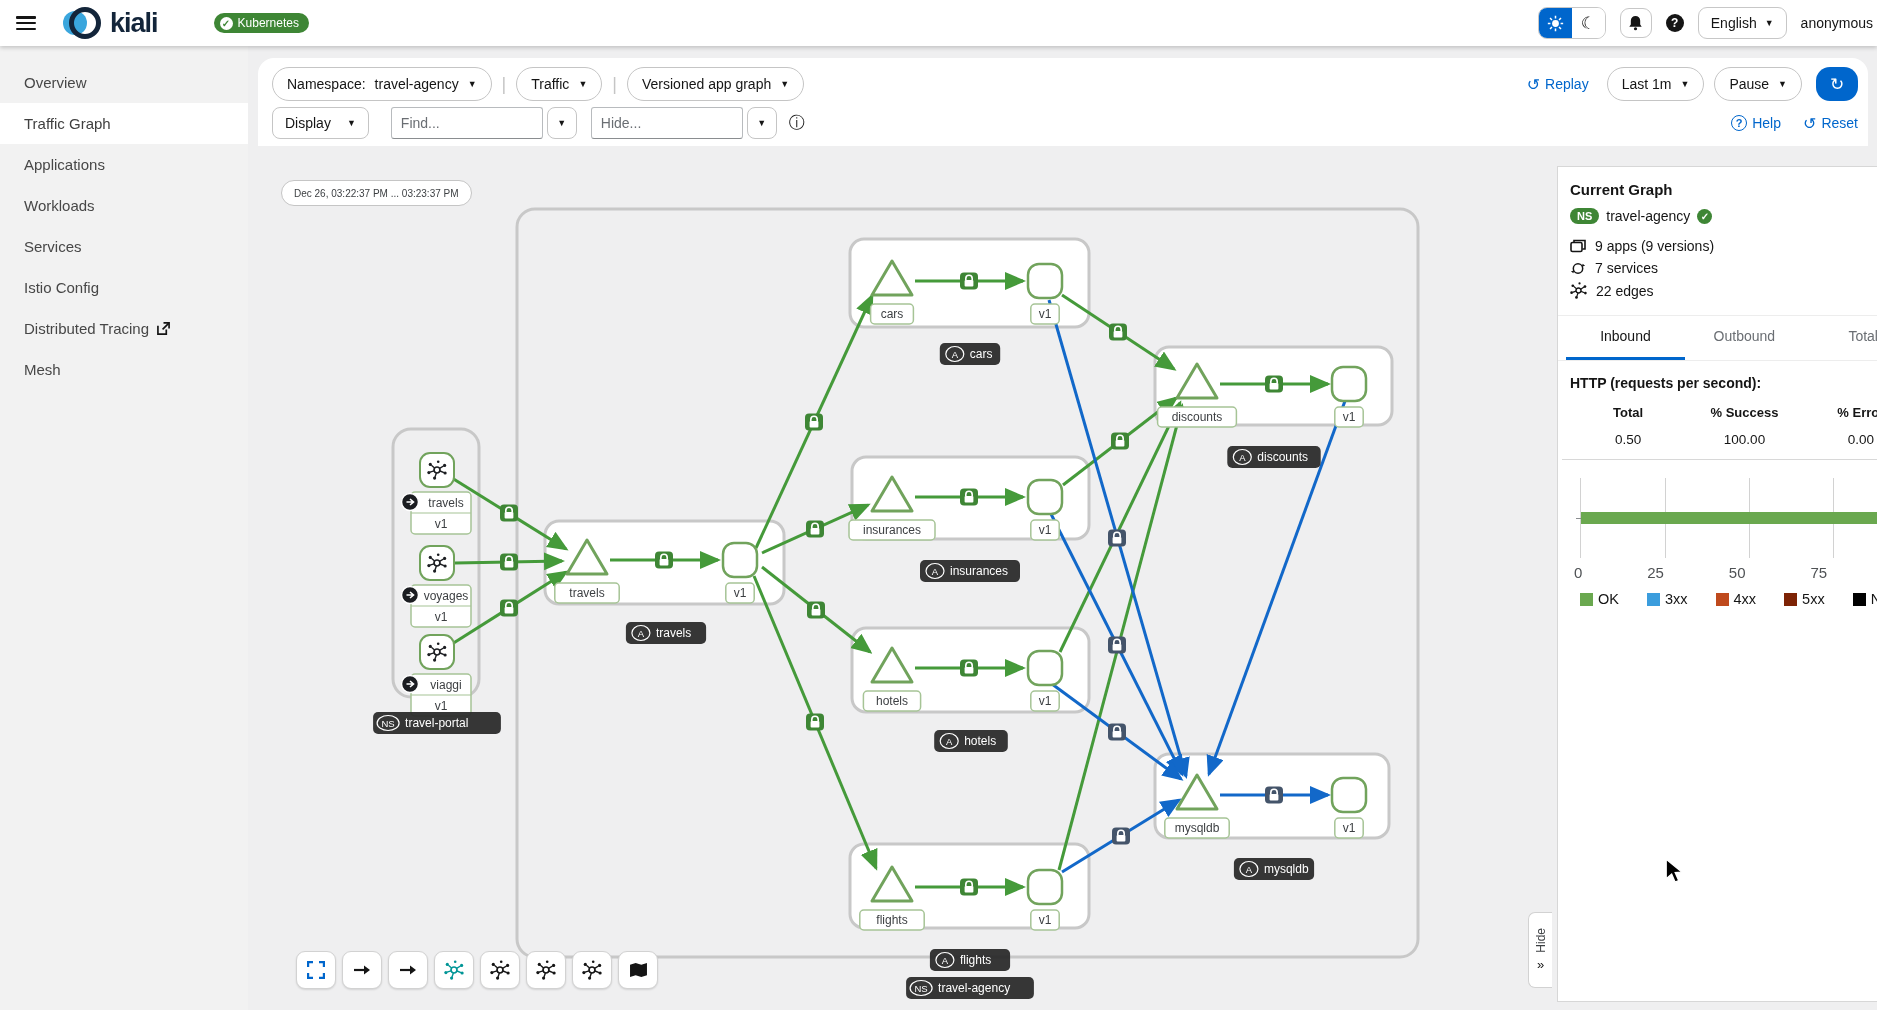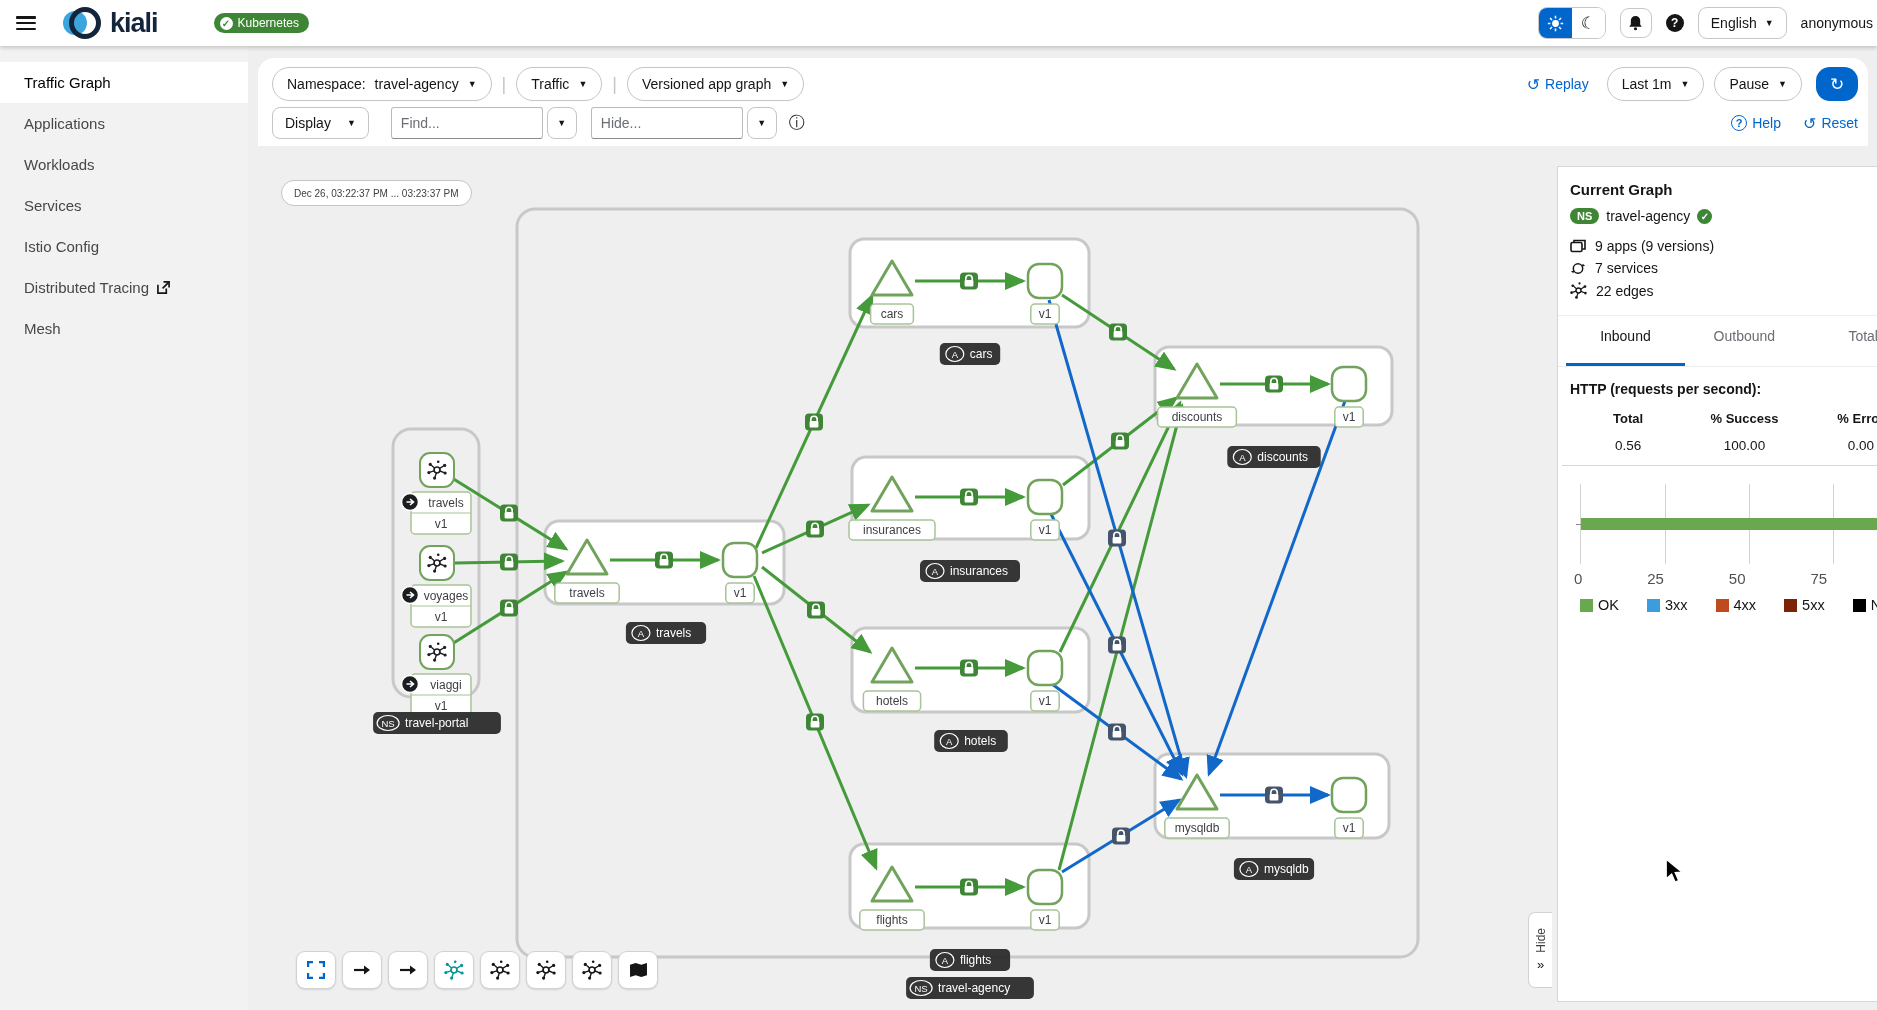--- a/index.html
+++ b/index.html
@@ -28,21 +28,21 @@
     font-size:12px; font-weight:bold; display:flex; align-items:center; justify-content:center; }
   .lang-select { border:1px solid #c7c7c7; border-radius:9px; background:#fff; height:32px;
     padding:0 12px; font-size:14px; display:flex; align-items:center; gap:8px; cursor:pointer; }
   .caret { font-size:9px; color:#151515; }
   .username { font-size:14px; margin-right:-4px; white-space:nowrap; }
 
   
   .sidebar { position:absolute; left:0; top:46px; width:248px; bottom:0; background:#f2f2f2; z-index:5; }
   .side-item { padding:12px 0 12px 24px; font-size:15px; color:#474747; cursor:pointer;
     display:flex; align-items:center; gap:8px; }
-  .side-item.active { background:#fff; color:#000000; }
+  .side-item.active { background:#fff; color:#404040; }
   .side-nav { margin-top:16px; }
 
   
   .content-bg { position:absolute; left:248px; top:46px; right:0; bottom:0; background:#efeff0; }
   .toolbar-card { position:absolute; left:258px; top:58px; width:1610px; height:88px; background:#fff;
     border-radius:16px 16px 0 0; z-index:6; }
   .tb-row { position:absolute; left:14px; right:10px; display:flex; align-items:center; }
   .tb-row1 { top:8px; height:36px; }
   .tb-row2 { top:48px; height:34px; }
   .pill { border:1px solid #c5c5c5; border-radius:22px; background:#fff; height:34px; padding:0 14px;
@@ -75,21 +75,21 @@
   .panel { position:absolute; left:1557px; top:166px; width:374px; height:836px; background:#fff;
     border:1px solid #d7d7d7; border-right:none; z-index:6; font-size:14px; }
   .panel-pad { padding:14px 12px 10px 12px; border-bottom:1px solid #ededed; }
   .panel-title { font-weight:bold; font-size:15px; margin-bottom:10px; }
   .ns-row { display:flex; align-items:center; gap:7px; margin-bottom:14px; }
   .ns-pill { background:#3e8635; color:#fff; font-size:11px; font-weight:bold; border-radius:10px; padding:2px 7px; }
   .ok-circle { width:15px; height:15px; border-radius:50%; background:#3e8635; color:#fff; font-size:10px;
     font-weight:bold; display:flex; align-items:center; justify-content:center; }
   .stat-row { display:flex; align-items:center; gap:9px; margin:6px 0; color:#151515; }
   .tabs { display:flex; padding:0 8px; border-bottom:1px solid #ededed; }
-  .tab { padding:12px 0 19px; width:33.3%; text-align:center; color:#6a6e73; cursor:pointer; border-bottom:3px solid transparent; }
+  .tab { padding:12px 0 13px; width:33.3%; text-align:center; color:#6a6e73; cursor:pointer; border-bottom:3px solid transparent; }
   .tab.active { color:#151515; border-bottom-color:#0066cc; }
   .http-title { font-weight:bold; font-size:14px; padding:14px 12px 4px; }
   .rate-table { display:grid; grid-template-columns:1fr 1fr 1fr; text-align:center; padding:4px 8px 12px;
     border-bottom:1px solid #d8d8d8; margin:0 4px; }
   .rate-table .hd { font-weight:bold; font-size:13px; padding:6px 0 12px; }
   .rate-table .val { font-size:13.5px; }
   .chart-wrap { padding:18px 14px 0 22px; }
   .chart-area { position:relative; height:80px; border-left:1px solid #d2d2d2; }
   .gridline { position:absolute; top:0; bottom:0; width:1px; background:#d2d2d2; }
   .bar { position:absolute; left:0; top:34px; height:12px; }
@@ -157,20 +157,23 @@
     <div class="lang-select">
       <span>English</span>
       <span class="caret">▼</span>
     </div>
     <span class="username">anonymous</span>
   </div>
 </div>
 
 <div class="sidebar">
   <div class="side-nav">
+      <div class="side-item">
+        <span>Overview</span>
+      </div>
       <div class="side-item active">
         <span>Traffic Graph</span>
       </div>
       <div class="side-item">
         <span>Applications</span>
       </div>
       <div class="side-item">
         <span>Workloads</span>
       </div>
       <div class="side-item">
@@ -723,21 +726,21 @@
   <div class="tabs" id="panel-tabs">
       <div class="tab active">Inbound</div>
       <div class="tab">Outbound</div>
       <div class="tab">Total</div>
     </div>
   <div class="http-title">HTTP (requests per second):</div>
   <div class="rate-table" id="rate-table">
       <div class="hd">Total</div>
       <div class="hd">% Success</div>
       <div class="hd">% Error</div>
-      <div class="val">0.56</div>
+      <div class="val">0.50</div>
       <div class="val">100.00</div>
       <div class="val">0.00</div>
     </div>
   <div class="chart-wrap">
     <div class="chart-area" id="chart-area">
         <div class="gridline" style="left: 25%;"></div>
         <div class="gridline" style="left: 50%;"></div>
         <div class="gridline" style="left: 75%;"></div>
         <div class="gridline" style="left: 100%;"></div>
         <div class="ytick"></div>

